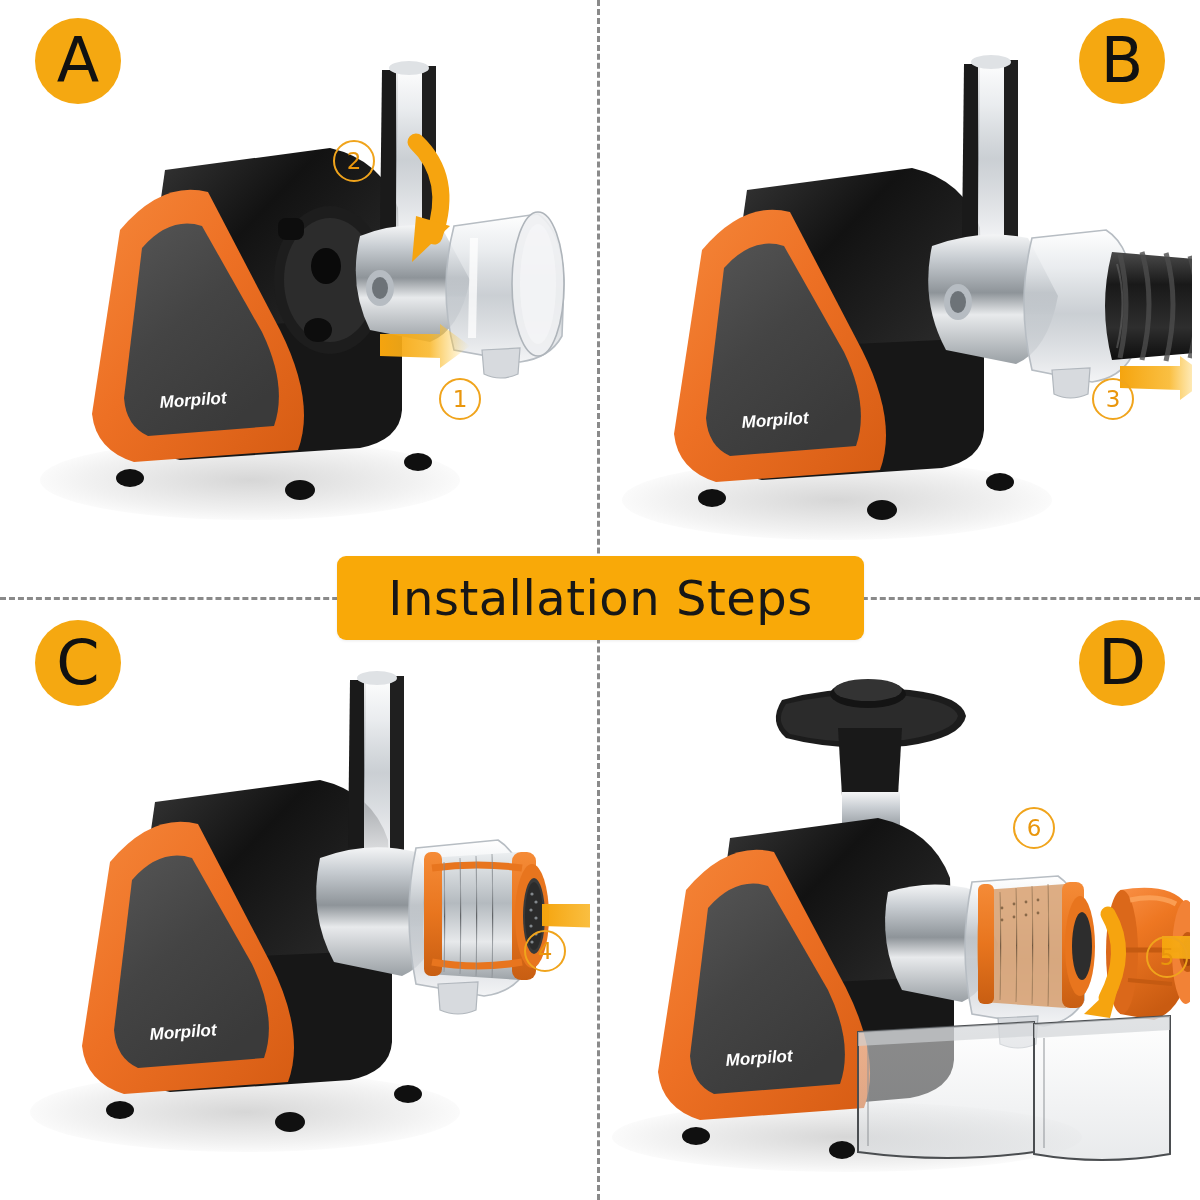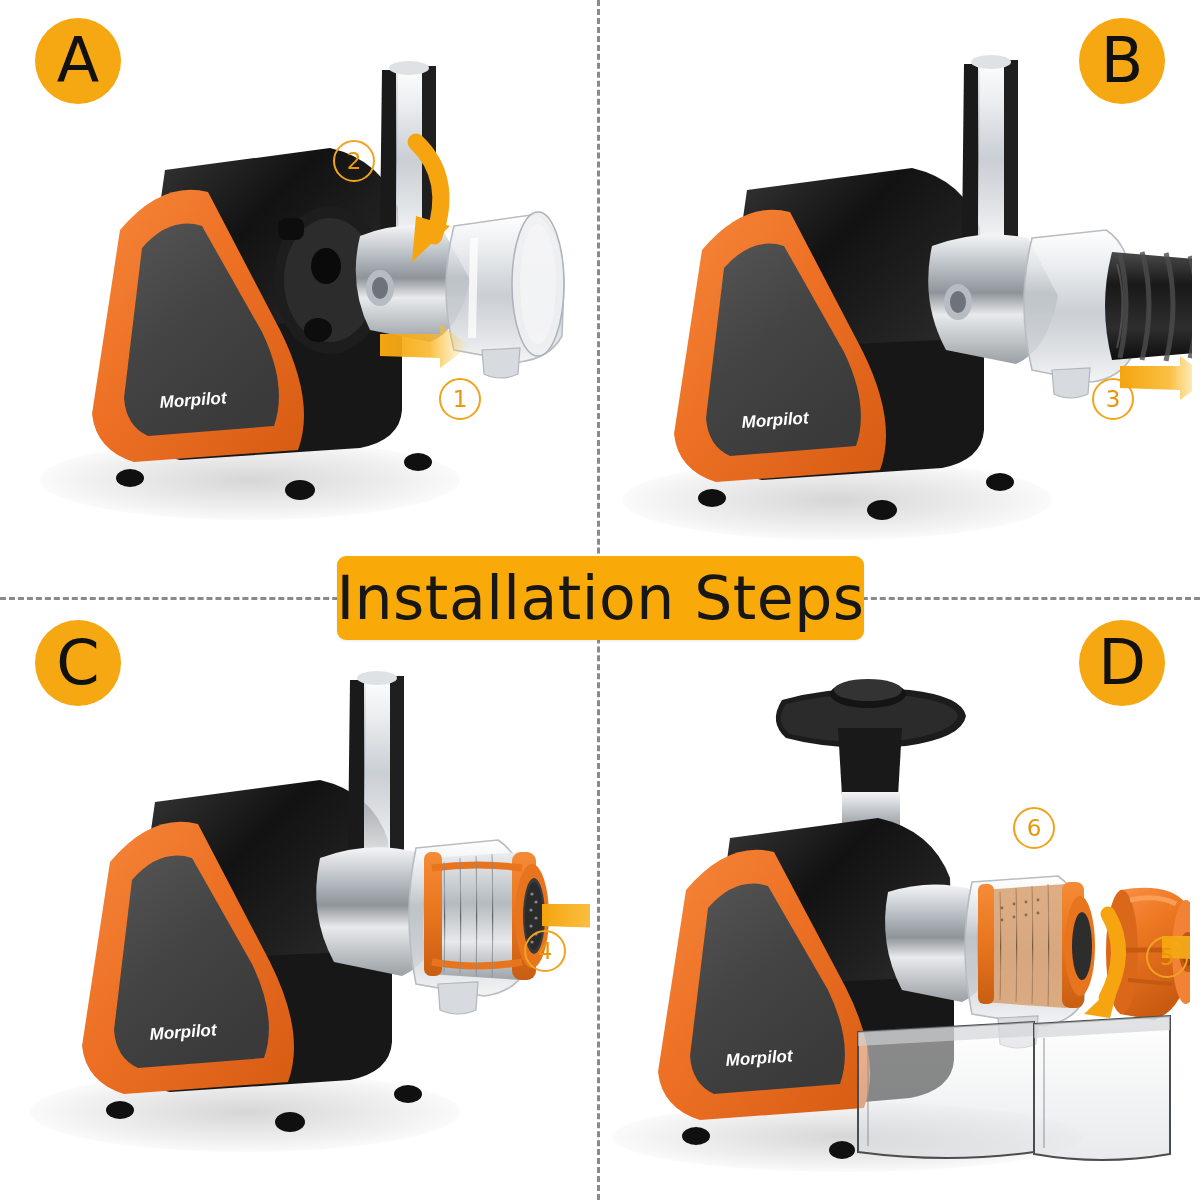--- a/index.html
+++ b/index.html
@@ -77,21 +77,21 @@
     height: 84px;
     background: #F9A908;
     border-radius: 9px;
     display: flex;
     align-items: center;
     justify-content: center;
     z-index: 40;
     box-shadow: 0 1px 3px rgba(0,0,0,0.08);
   }
   #banner .banner-text {
-    font-size: 60px;
+    font-size: 48px;
     color: #171717;
     letter-spacing: 0.5px;
     font-family: "DejaVu Sans", sans-serif;
     white-space: nowrap;
   }
 
   
   .step-num {
     position: absolute;
     width: 38px;

